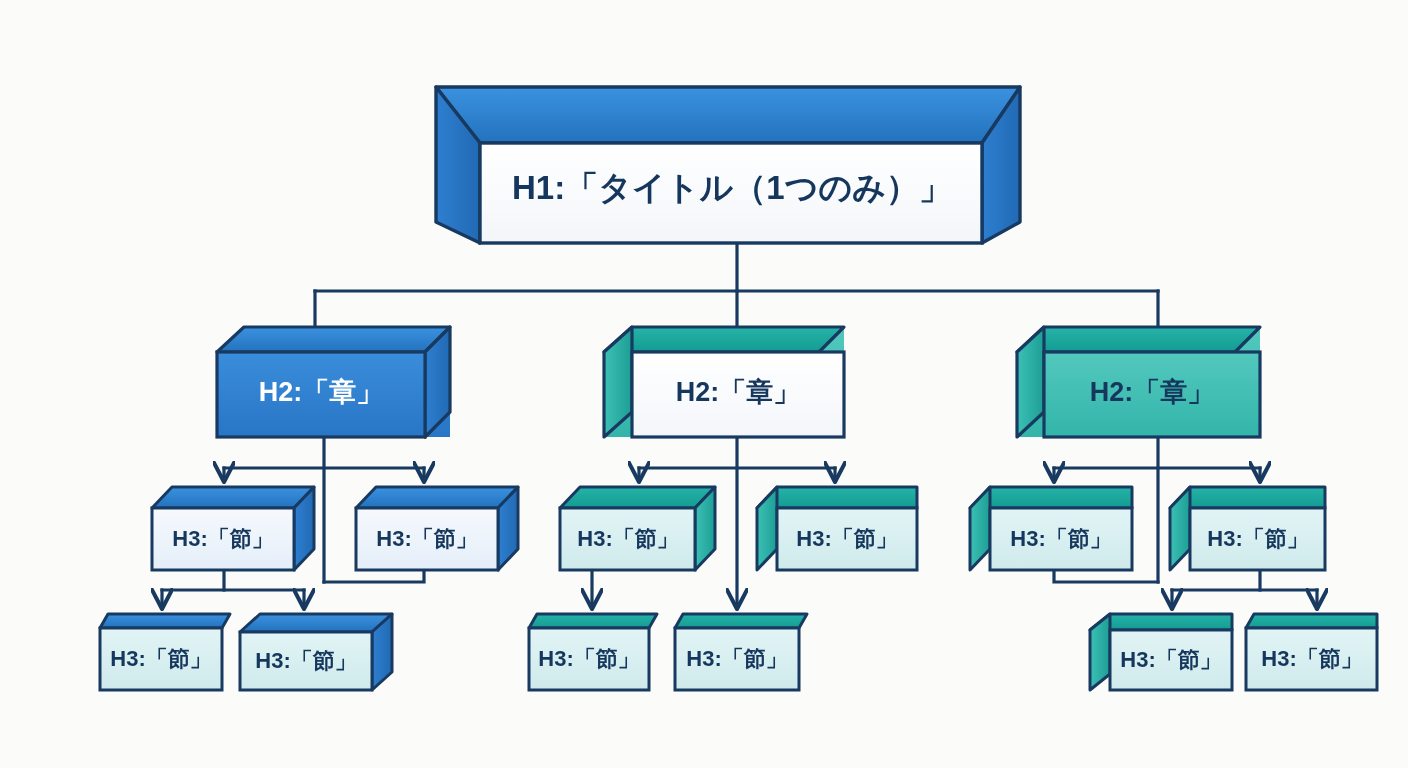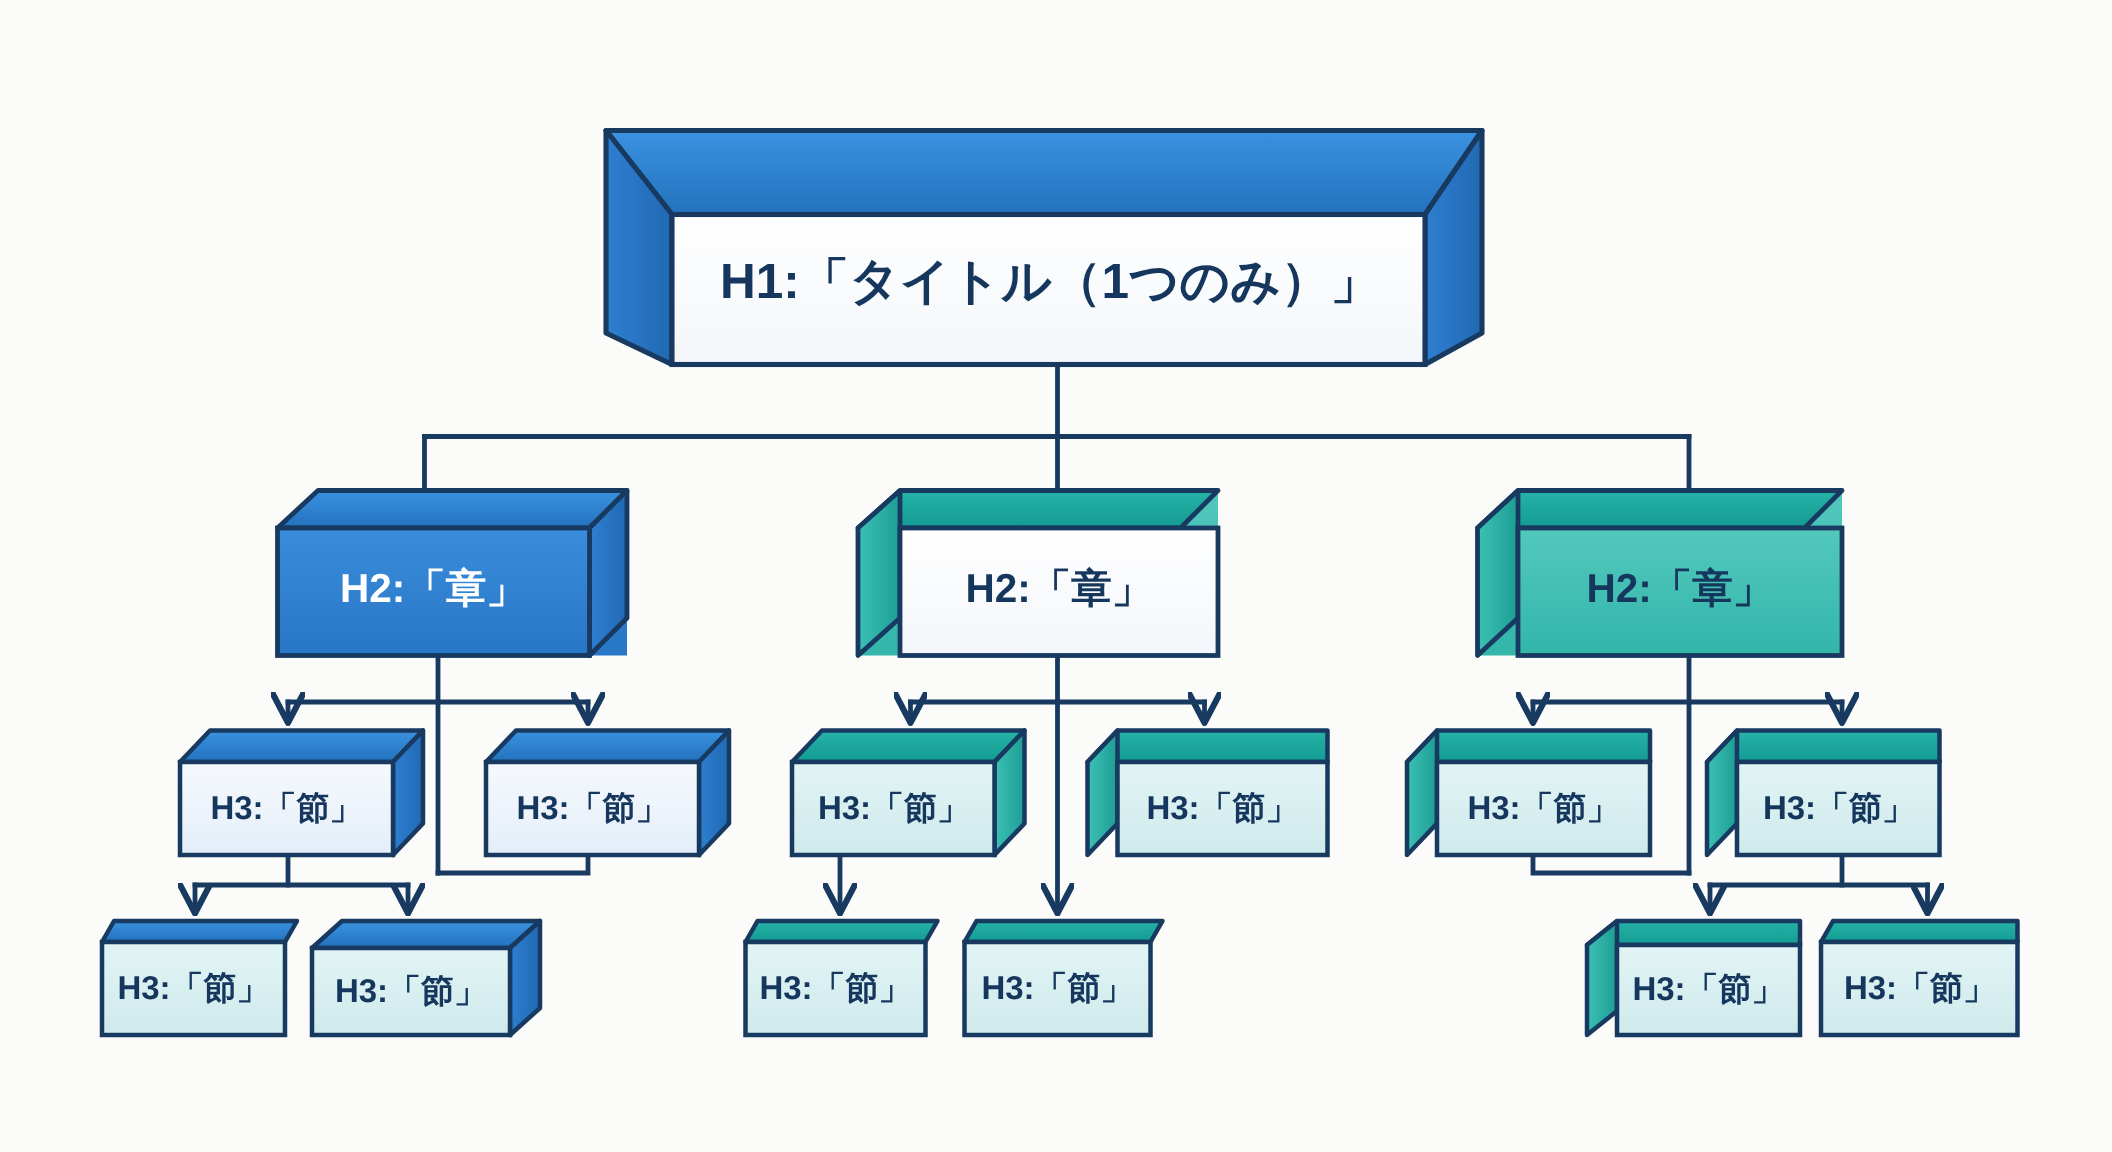--- a/index.html
+++ b/index.html
@@ -2,21 +2,21 @@
 <html><head>
 <meta charset="utf-8">
 <style>
   html,body{margin:0;padding:0;}
   body{
     width:1408px;height:768px;
     background:#fbfbf9;
     font-family:"Liberation Sans","DejaVu Sans",sans-serif;
     overflow:hidden;
   }
-  #stage{position:relative;width:1248px;height:768px;}
+  #stage{position:relative;width:1248px;height:768px;margin-left:32px;}
   svg#diagram{position:absolute;left:0;top:0;width:1408px;height:768px;}
   .boxlabel{
     font-family:"Liberation Sans","DejaVu Sans",sans-serif;
     font-weight:bold;
     dominant-baseline:middle;
     text-anchor:middle;
     paint-order:stroke fill;
   }
 </style>
 </head>

